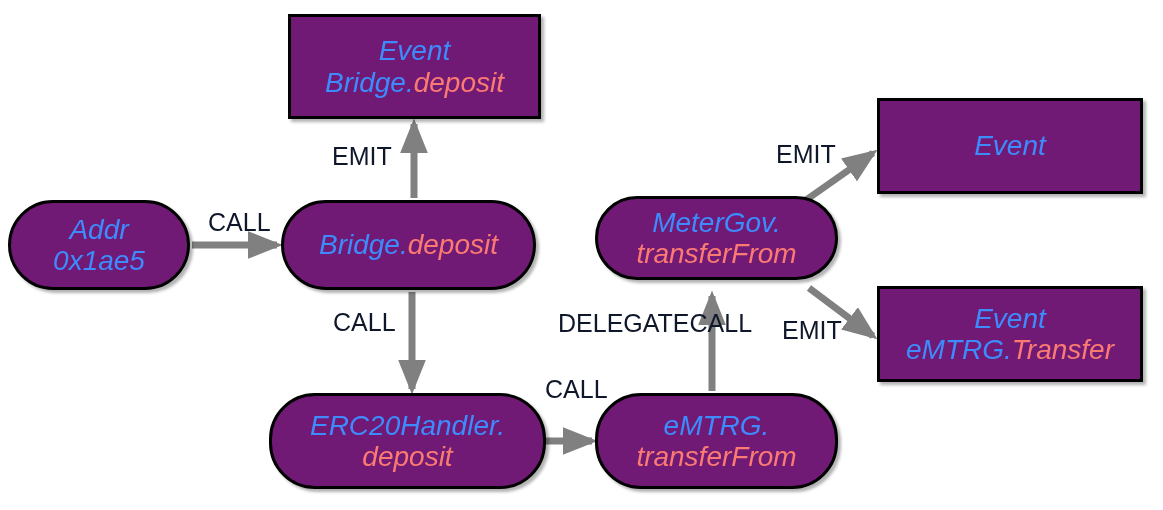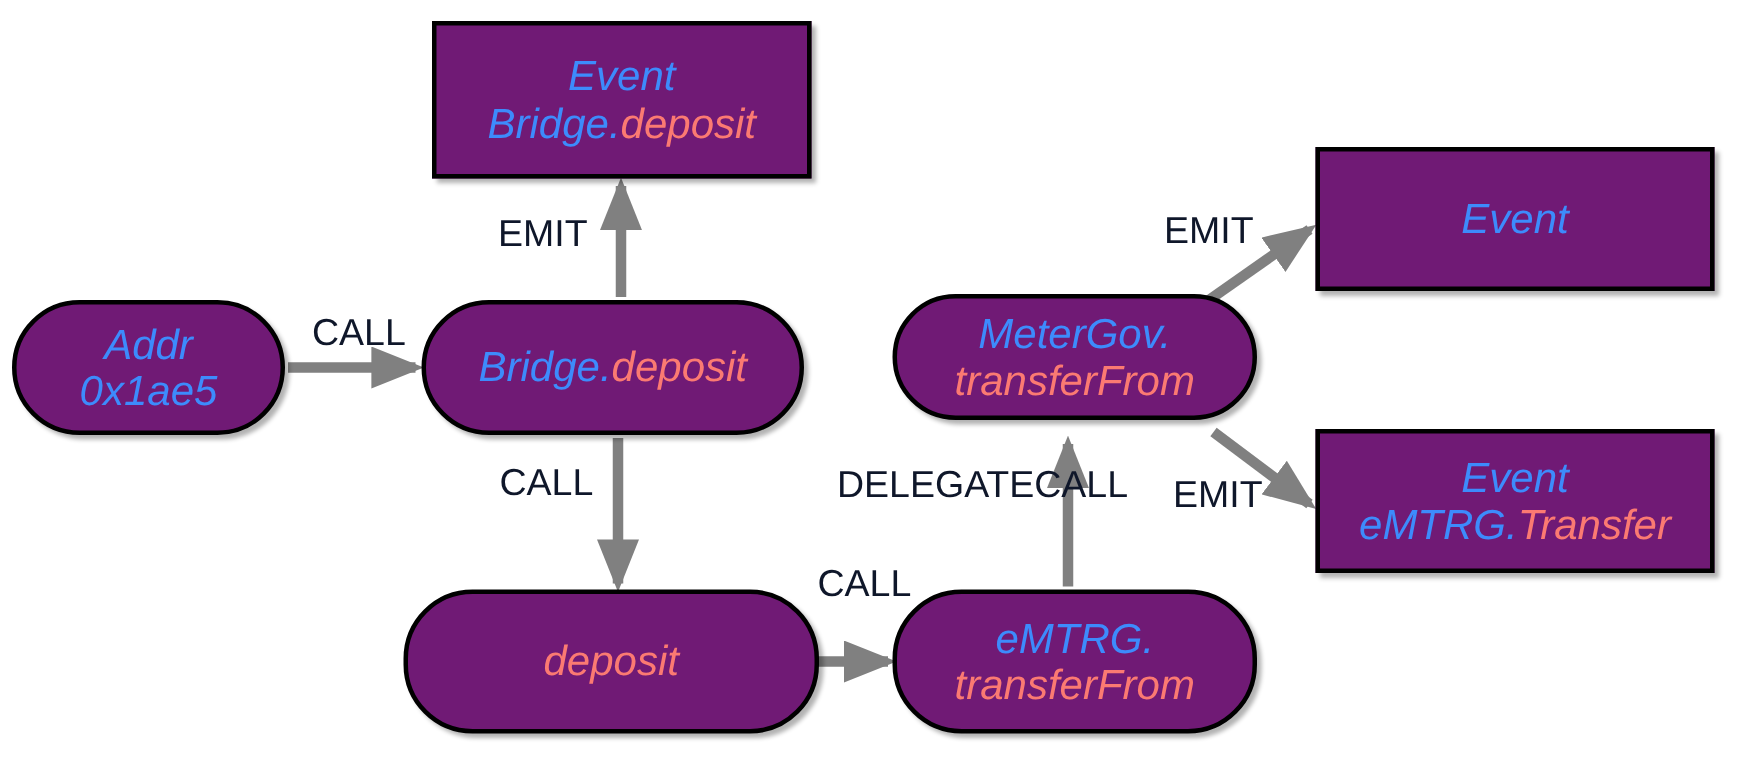--- a/index.html
+++ b/index.html
@@ -88,20 +88,21 @@
         <span class="line"><span class="t-blue">0x1ae5</span></span>
       </div>
       <div class="node rounded" style="left: 281px; top: 200px; width: 255px; height: 90px; font-size: 28px;">
         <span class="line"><span class="t-blue">Bridge.</span><span class="t-red">deposit</span></span>
       </div>
       <div class="node rect" style="left: 288px; top: 14px; width: 253px; height: 105px; font-size: 28px;">
         <span class="line"><span class="t-blue">Event</span></span>
         <span class="line"><span class="t-blue">Bridge.</span><span class="t-red">deposit</span></span>
       </div>
       <div class="node rounded" style="left: 269px; top: 393px; width: 277px; height: 96px; font-size: 28px;">
+        <span class="line"><span class="t-blue">ERC20Handler.</span></span>
         <span class="line"><span class="t-red">deposit</span></span>
       </div>
       <div class="node rounded" style="left: 595px; top: 393px; width: 243px; height: 96px; font-size: 28px;">
         <span class="line"><span class="t-blue">eMTRG.</span></span>
         <span class="line"><span class="t-red">transferFrom</span></span>
       </div>
       <div class="node rounded" style="left: 595px; top: 196px; width: 243px; height: 84px; font-size: 28px;">
         <span class="line"><span class="t-blue">MeterGov.</span></span>
         <span class="line"><span class="t-red">transferFrom</span></span>
       </div>

